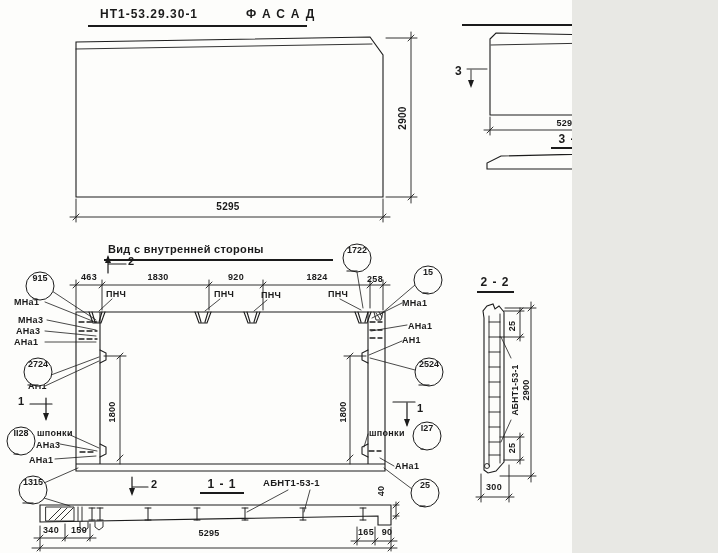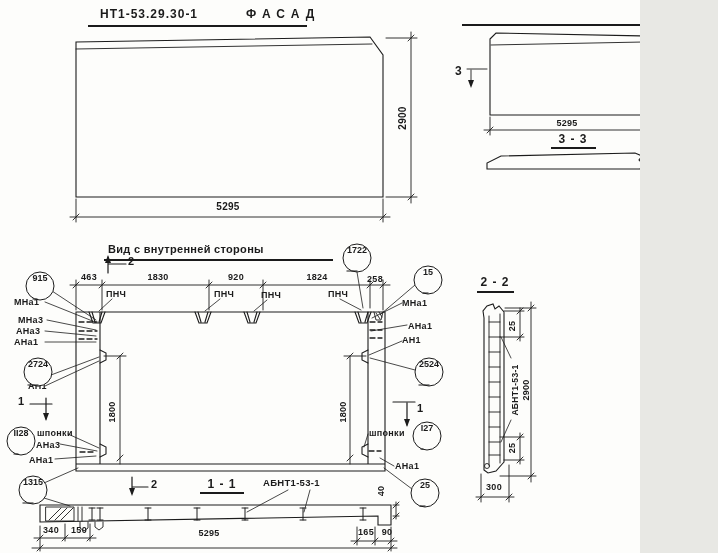--- a/index.html
+++ b/index.html
@@ -1,16 +1,16 @@
 <!DOCTYPE html>
 <html><head>
 <meta charset="utf-8">
 <style>
   html,body{margin:0;padding:0;background:#e8e8e4;}
-  .page{position:relative;width:640px;height:553px;background:#fdfdfb;overflow:hidden;
+  .page{position:relative;width:572px;height:553px;background:#fdfdfb;overflow:hidden;
         font-family:"Liberation Sans",sans-serif;color:#1b1b1b;}
   svg{position:absolute;left:0;top:0;}
   .lab{position:absolute;font:bold 9px "Liberation Sans",sans-serif;color:#1b1b1b;
        white-space:nowrap;letter-spacing:.3px;line-height:10px;}
   .s10{font-size:10px;} .s11{font-size:11px;} .s12{font-size:12px;letter-spacing:1px;}
   .c{transform:translate(-50%,-50%);}
   .r{transform:translate(-50%,-50%) rotate(-90deg);}
   .sp{letter-spacing:6px;}
   .u{position:absolute;height:2px;background:#1b1b1b;}
   .cir{position:absolute;width:27px;height:27px;border:1.4px solid #1b1b1b;border-radius:50%;

